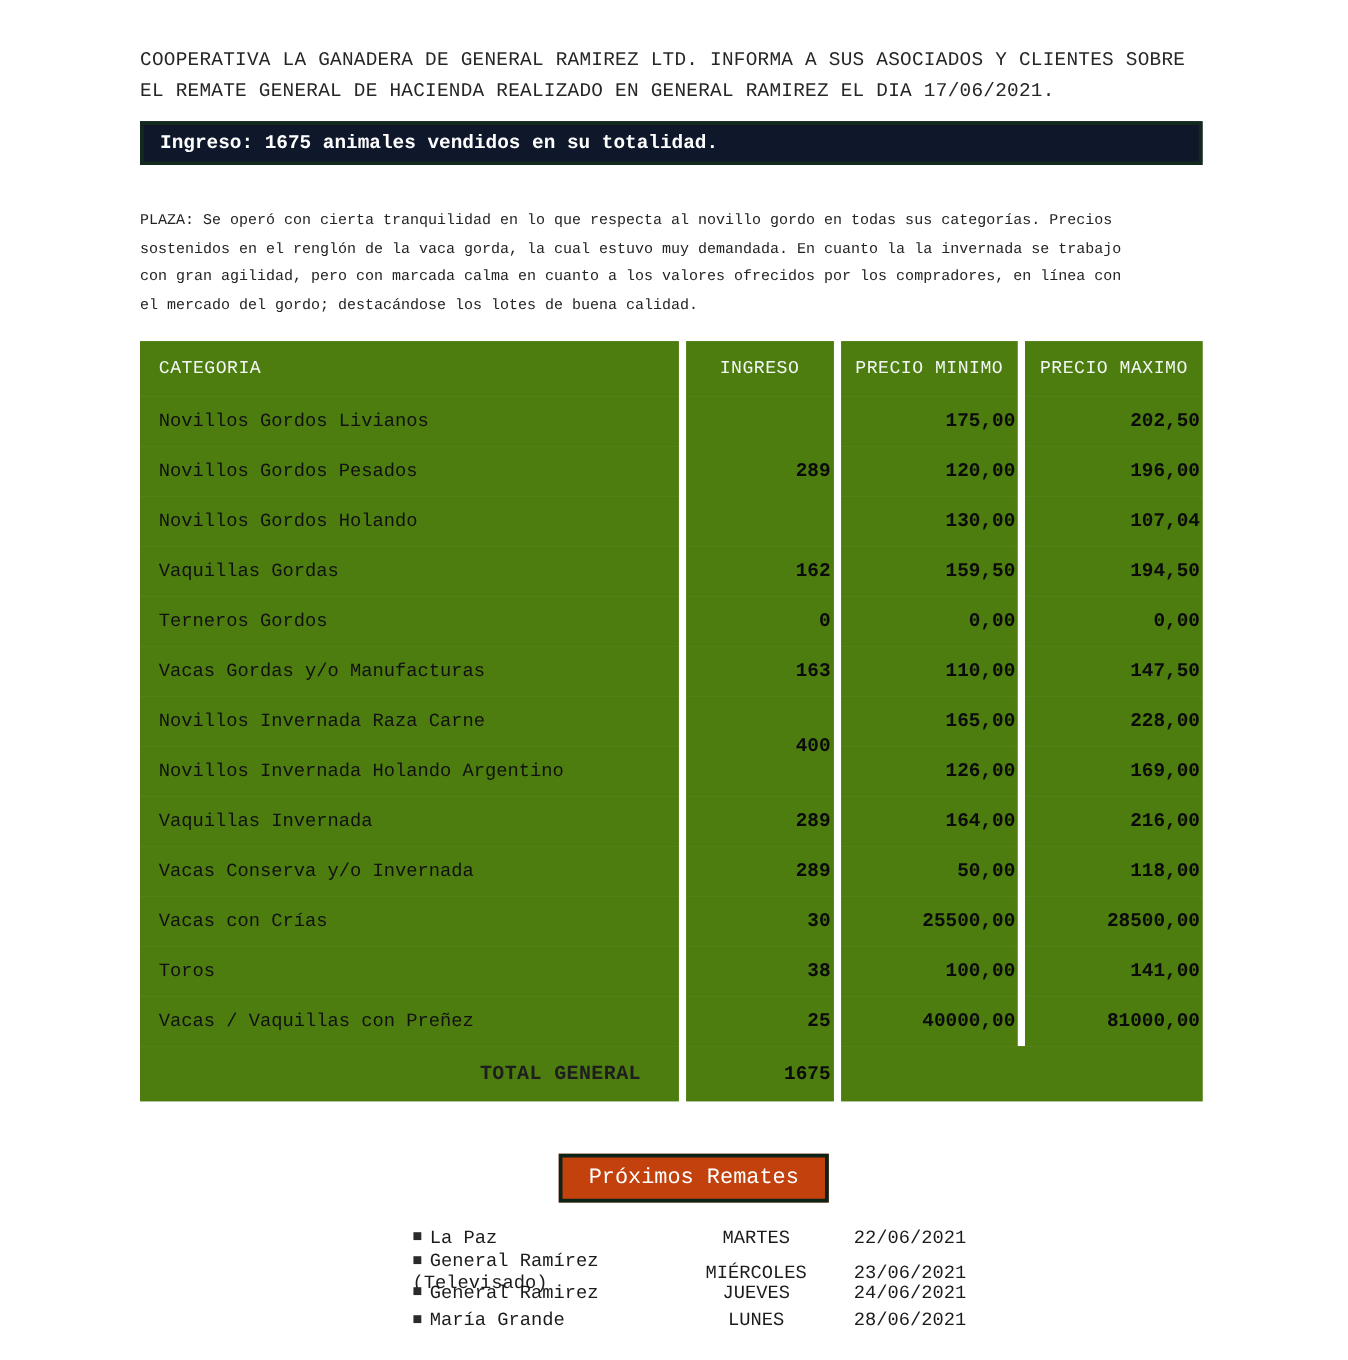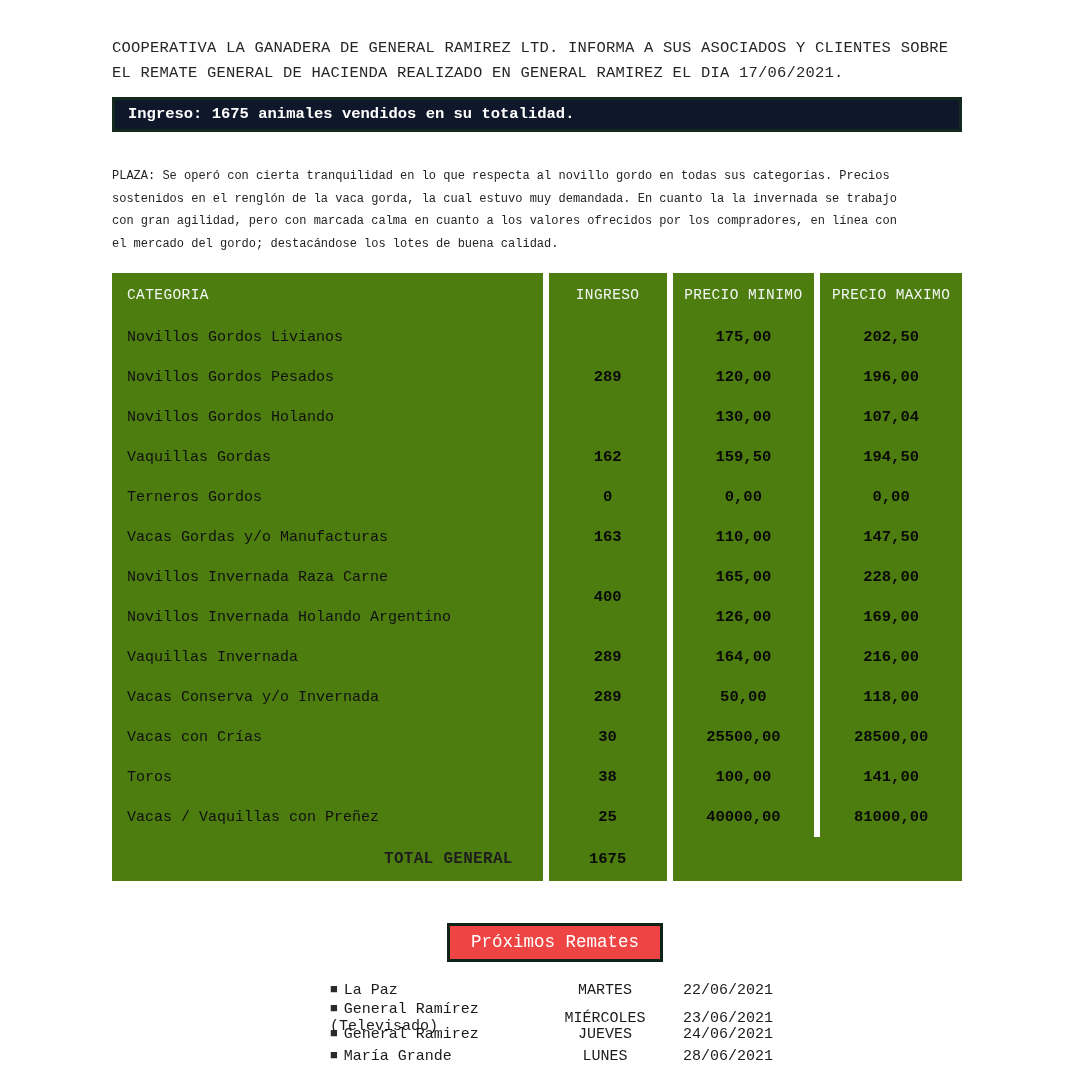--- a/index.html
+++ b/index.html
@@ -55,32 +55,32 @@
     color: #f2f7f4;
     font-weight: normal;
     font-size: 14.5px;
     letter-spacing: 0.4px;
     height: 44px;
     text-align: center;
   }
   th.hcell.cat { text-align: left; padding-left: 13px; }
   td { height: 40px; font-size: 15px; }
   td.cat { text-align: left; padding-left: 13px; color: #111; }
-  td.num { text-align: center; font-weight: bold; font-size: 15.5px; color: #0a0a0a; }
+  td.num { text-align: right; font-weight: bold; font-size: 15.5px; color: #0a0a0a; }
   td.total-label {
     text-align: right; padding-right: 28px;
     font-weight: bold; font-size: 16px; letter-spacing: 0.3px;
     height: 44px;
   }
   td.green-cell { background: #0d7a4e; }
 
   .next-box {
     width: fit-content;
     margin: 42px auto 0 auto;
-    background: #ef4444;
+    background: #c2410c;
     border: 3px solid #0e2318;
     color: #ffffff;
     font-size: 17.5px;
     padding: 6px 21px 7px 21px;
   }
 
   .schedule {
     margin: 17px 0 0 218px;
     width: 470px;
     font-size: 15px;

